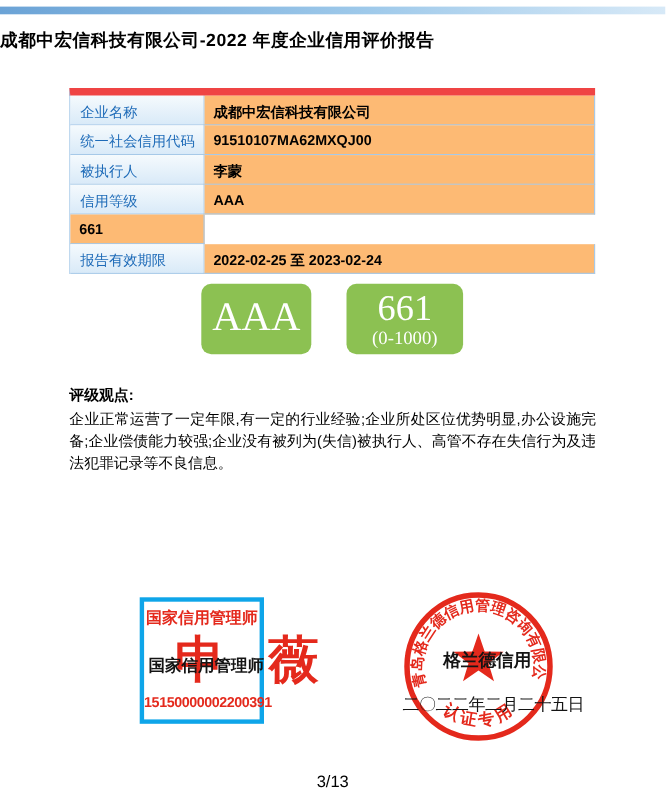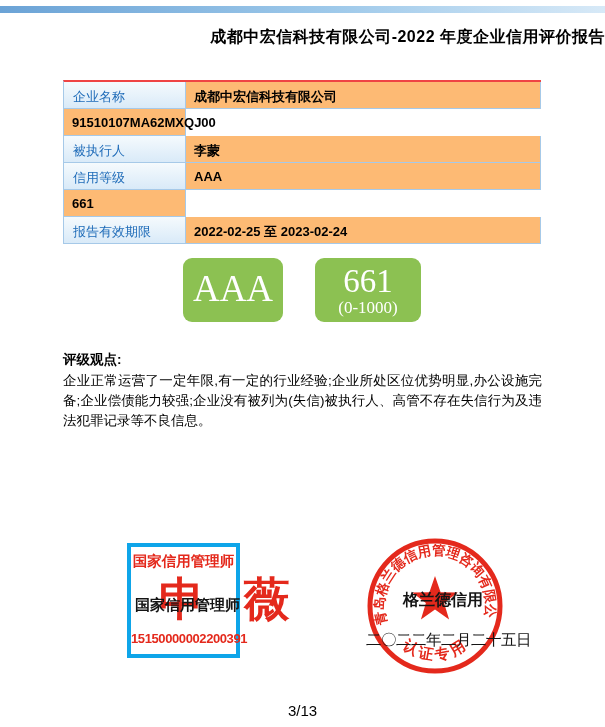--- a/index.html
+++ b/index.html
@@ -14,27 +14,27 @@
 
   
   .top-bar {
     position:absolute; left:0; top:6; top:6px; width:605px; height:7px;
     background:linear-gradient(to right,#6ba3d6 0%,#9ec9ea 55%,#d7e9f7 100%);
   }
 
   
   .report-title {
     position:absolute; left:0; top:27px; width:605px;
-    text-align:right; font-size:16px; font-weight:bold; letter-spacing:0.5px;
+    text-align:left; font-size:16px; font-weight:bold; letter-spacing:0.5px;
   }
 
   
   .info-table {
     position:absolute; left:63px; top:80px; width:478px;
-    border-top:2px solid #ef4444; border-left:1px solid #a6c9e8;
+    border-top:7px solid #ef4444; border-left:1px solid #a6c9e8;
     font-size:13px;
   }
   .t-row { display:grid; grid-template-columns:122px 1fr; height:27px; }
   .t-label {
     background:linear-gradient(#f5fafd,#d9eaf8);
     color:#1e6bb8;
     border-right:1px solid #a6c9e8; border-bottom:1px solid #a6c9e8;
     padding:6px 0 0 9px;
   }
   .t-value {
@@ -114,20 +114,21 @@
 <div class="top-bar"></div>
 
 <h1 class="report-title">成都中宏信科技有限公司-2022 年度企业信用评价报告</h1>
 
 <div class="info-table">
   <div class="t-row">
     <div class="t-label">企业名称</div>
     <div class="t-value">成都中宏信科技有限公司</div>
   </div>
   <div class="t-row">
+    <div class="t-label">统一社会信用代码</div>
     <div class="t-value">91510107MA62MXQJ00</div>
   </div>
   <div class="t-row">
     <div class="t-label">被执行人</div>
     <div class="t-value">李蒙</div>
   </div>
   <div class="t-row">
     <div class="t-label">信用等级</div>
     <div class="t-value">AAA</div>
   </div>

